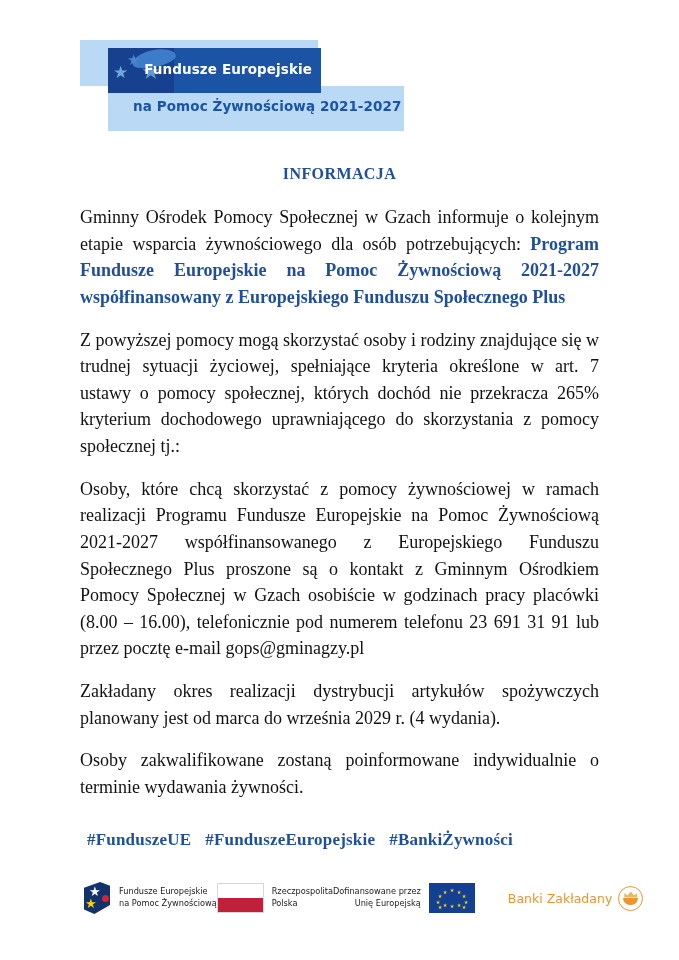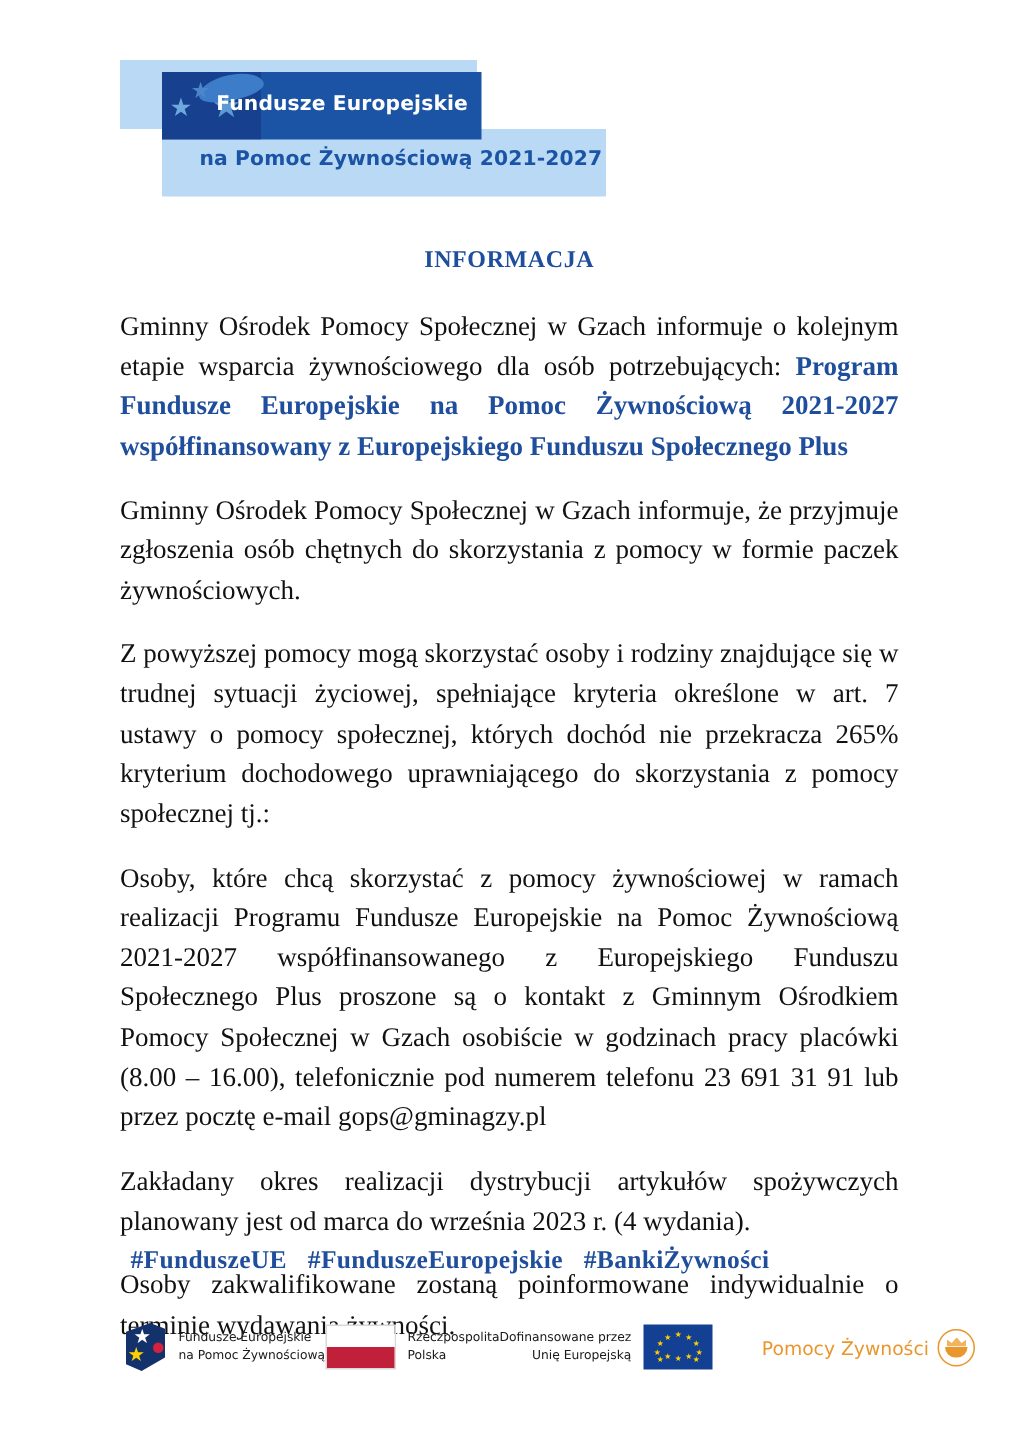--- a/index.html
+++ b/index.html
@@ -321,28 +321,27 @@
   </div>
   <div class="hl-subtitle">na Pomoc Żywnościową 2021-2027</div>
 </div>
 
 <div class="doc">
 
   <div class="doc-title">INFORMACJA</div>
 
   <p class="para"><span>Gminny Ośrodek Pomocy Społecznej w Gzach  informuje o kolejnym etapie wsparcia żywnościowego dla osób potrzebujących: </span><span class="hl-blue">Program Fundusze Europejskie na Pomoc Żywnościową 2021-2027 współfinansowany z Europejskiego Funduszu Społecznego Plus</span></p>
 
-  <p class="para">Gminny Ośrodek Pomocy Społecznej w Gzach  informuje, że przyjmuje zgłoszenia osób chętnych do skorzystania z pomocy w formie paczek żywnościowych.</p>
 
   <p class="para">Z powyższej pomocy mogą skorzystać osoby i rodziny znajdujące się w trudnej sytuacji życiowej, spełniające kryteria określone w art. 7 ustawy o pomocy społecznej, których dochód nie przekracza 265% kryterium dochodowego uprawniającego do skorzystania z pomocy społecznej tj.:</p>
 
 
   <p class="para">Osoby, które chcą skorzystać z pomocy  żywnościowej w ramach realizacji Programu Fundusze Europejskie na Pomoc Żywnościową 2021-2027 współfinansowanego z Europejskiego Funduszu Społecznego Plus proszone są o kontakt z Gminnym Ośrodkiem Pomocy Społecznej w Gzach osobiście w godzinach pracy placówki (8.00 – 16.00), telefonicznie pod numerem telefonu  23 691 31 91 lub przez pocztę e-mail  gops@gminagzy.pl</p>
 
-  <p class="para">Zakładany okres realizacji dystrybucji artykułów spożywczych  planowany jest od marca do  września 2023 r. (4 wydania).</p>
+  <p class="para">Zakładany okres realizacji dystrybucji artykułów spożywczych  planowany jest od marca do  września 2029 r. (4 wydania).</p>
 
   <p class="para">Osoby zakwalifikowane zostaną poinformowane indywidualnie o terminie wydawania żywności.</p>
 
 </div>
 
 <div class="hashtags">
   <span>#FunduszeUE</span><span>#FunduszeEuropejskie</span><span>#BankiŻywności</span>
 </div>
 
 <div class="footer-bar">
@@ -394,20 +393,20 @@
         <i style="left:14px;top:20px">★</i>
         <i style="left:28px;top:20px">★</i>
         <i style="left:21px;top:21px">★</i>
       </div>
     </div>
   </div>
 
   <div class="fb-divider"></div>
 
   <div class="fb-item">
-    <div class="bz-text">Pomocy Żywności</div>
+    <div class="bz-text">Banki Zakładany</div>
     <div class="bz-mark">
       <div class="bz-crown"></div>
       <div class="bz-bowl"></div>
     </div>
   </div>
 
 </div>
 
 </body></html>

